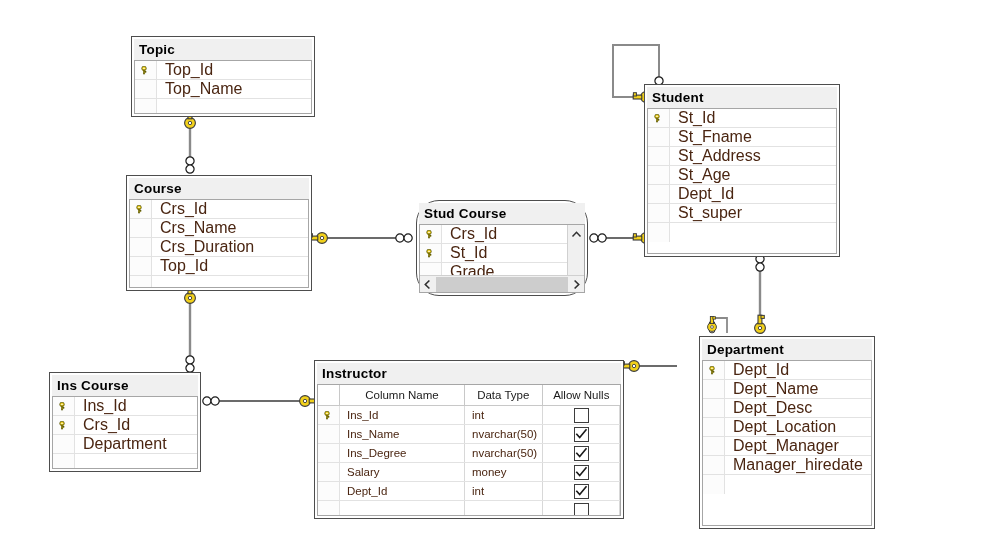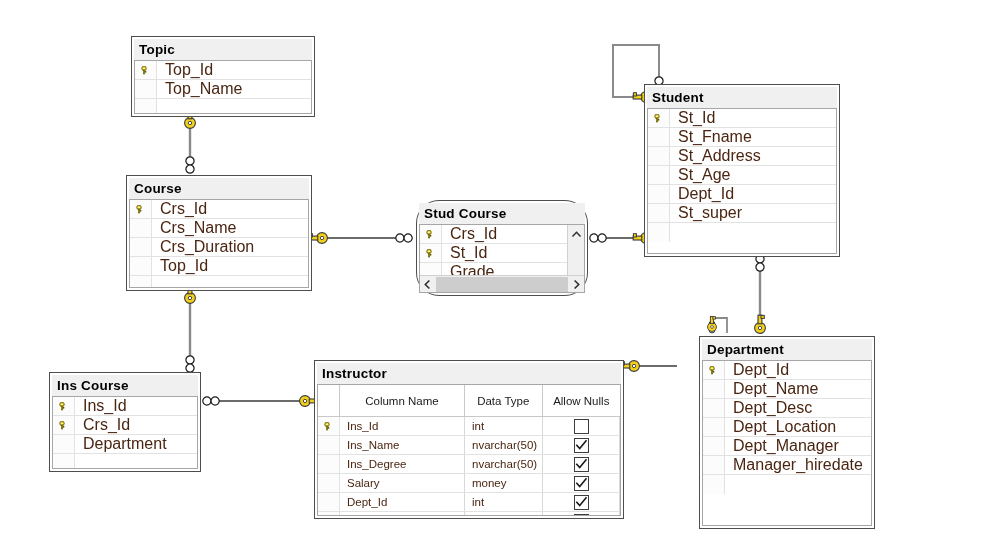--- a/index.html
+++ b/index.html
@@ -64,21 +64,21 @@
     box-sizing:border-box;
     background:#fcfcfc;
   }
   .fname{padding-left:8px;white-space:nowrap;}
 
   
   .keysm{width:9px;height:9px;display:block;}
 
   
   .grid-head{
-    height:32px;display:flex;align-items:center;
+    height:21px;display:flex;align-items:center;
     border-bottom:1px solid #c8c8c8;
     font-size:11.5px;color:#1a1a1a;
     box-sizing:border-box;background:#ffffff;
   }
   .grid-head .gutter{border-right:1px solid #c8c8c8;background:#ffffff;}
   .gcol{height:100%;display:flex;align-items:center;justify-content:center;
         border-right:1px solid #c8c8c8;box-sizing:border-box;}
   .gcol.last{border-right:none;}
   .grow{height:19px;display:flex;align-items:center;
         border-bottom:1px solid #e2e2e2;box-sizing:border-box;

